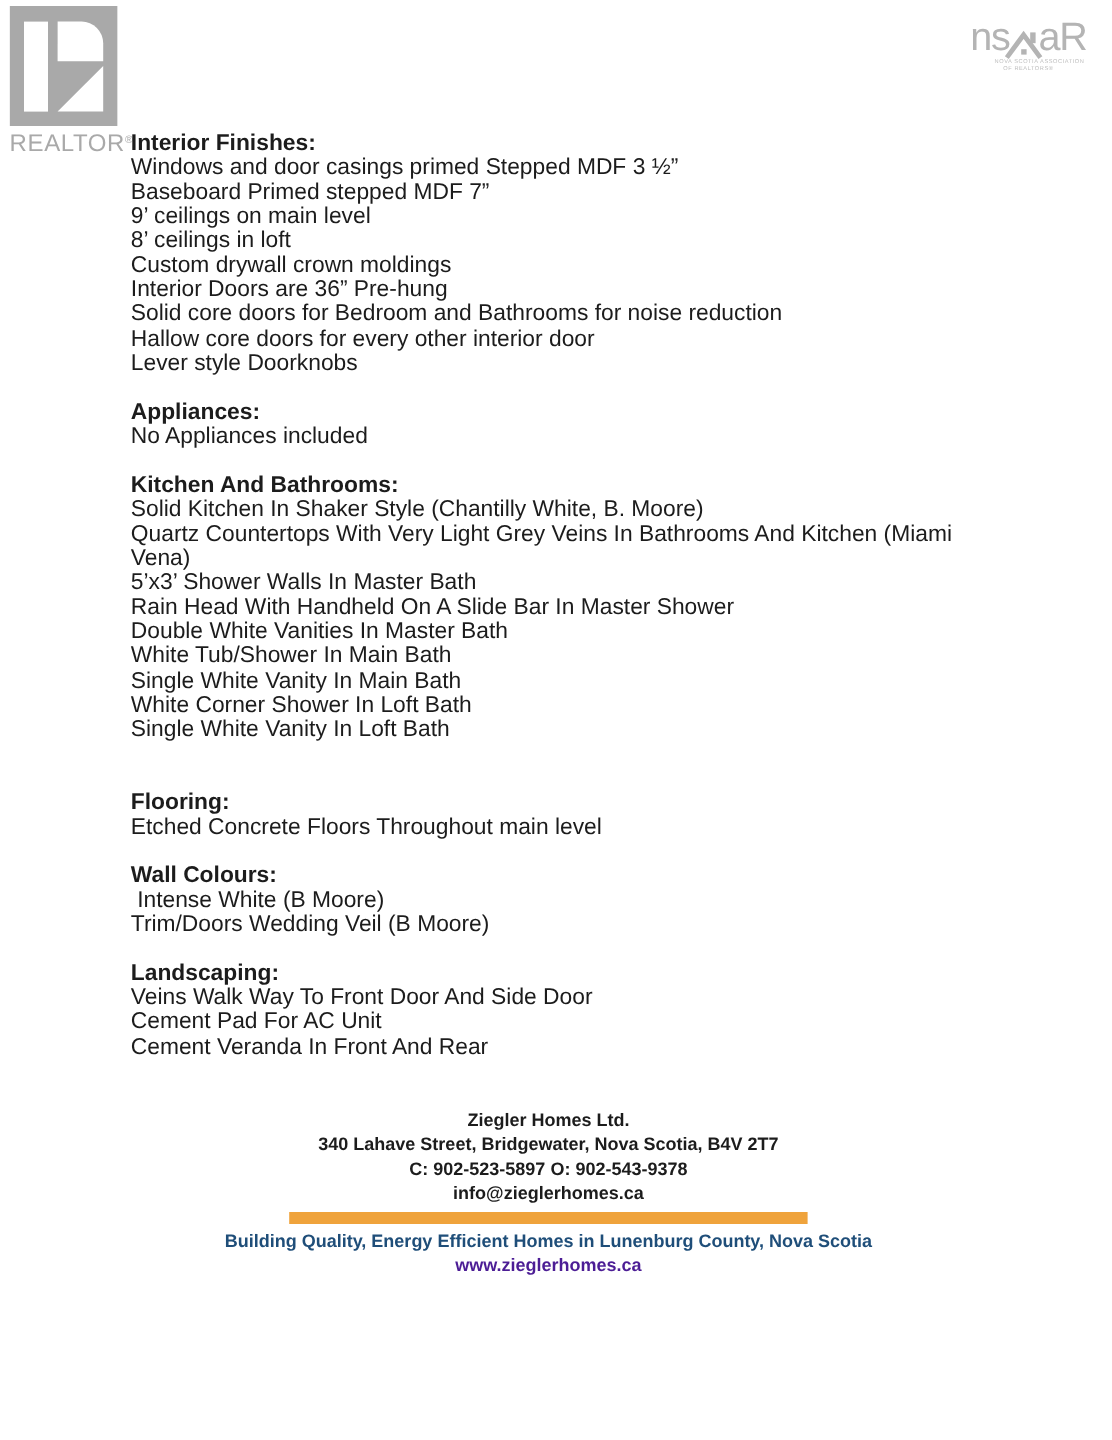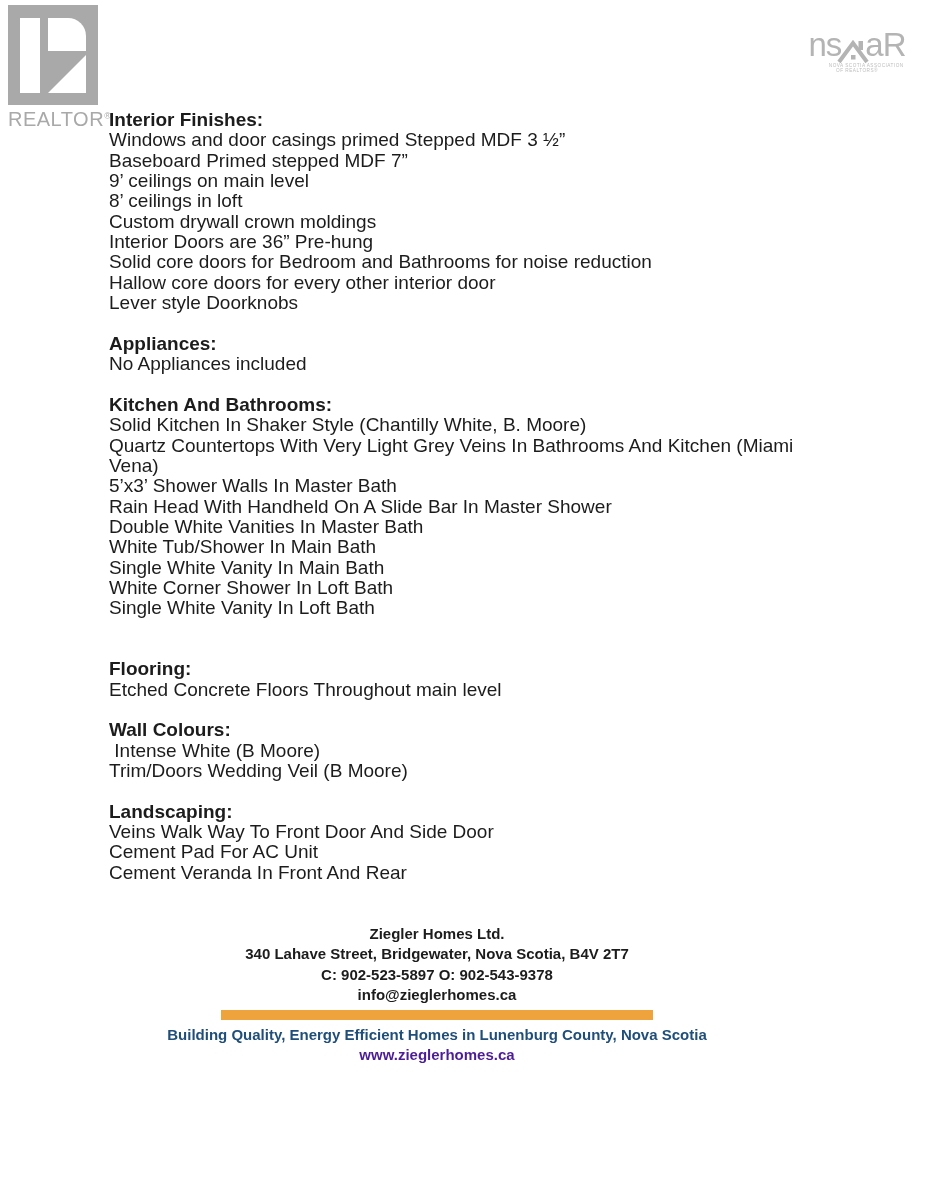--- a/index.html
+++ b/index.html
@@ -9,40 +9,40 @@
   }
   
   .realtor-logo{position:absolute;left:8px;top:5px;width:100px;}
   .realtor-block{width:90px;height:100px;display:block;}
   .realtor-word{
     margin-top:1px;font-size:20px;line-height:20px;color:#a9a9a9;
     letter-spacing:0.5px;white-space:nowrap;
   }
   .realtor-word sup{font-size:9px;vertical-align:7px;}
   
-  .nsar-logo{position:absolute;right:10px;top:28px;width:120px;text-align:center;}
+  .nsar-logo{position:absolute;right:10px;top:14px;width:120px;text-align:center;}
   .nsar-word{
     font-size:33px;line-height:34px;font-weight:500;color:#b4b4b4;
     letter-spacing:-1px;white-space:nowrap;display:flex;align-items:flex-end;justify-content:center;
   }
   .nsar-house{display:inline-block;margin:0 -5px -1px -5px;position:relative;top:2px;}
   .nsar-subwrap{transform:scale(0.47);transform-origin:50% 0;width:120px;margin:1px auto 0;}
   .nsar-sub{font-size:10px;line-height:11px;color:#bdbdbd;letter-spacing:1px;white-space:nowrap;}
   
   .content{
     position:absolute;left:109px;top:110px;width:720px;
     font-size:19px;line-height:20.35px;
   }
   .section{margin:0;}
   .heading{font-weight:bold;white-space:pre-wrap;}
   .line{white-space:pre-wrap;}
   
   .footer{
     position:absolute;left:0;top:924px;width:874px;text-align:center;
-    font-size:15px;line-height:20.3px;font-weight:bold;
+    font-size:15px;line-height:20.3px;font-weight:bold;padding-left:20px;
   }
   .orange-bar{width:432px;height:10px;margin:5px auto 0;background:#EFA33C;}
   .tagline{margin-top:5px;color:#1F4E79;}
   .website{color:#1F4E79;}
 </style>
 </head>
 <body>
 
 <div class="realtor-logo">
   <svg class="realtor-block" viewBox="0 0 90 100" xmlns="http://www.w3.org/2000/svg">

